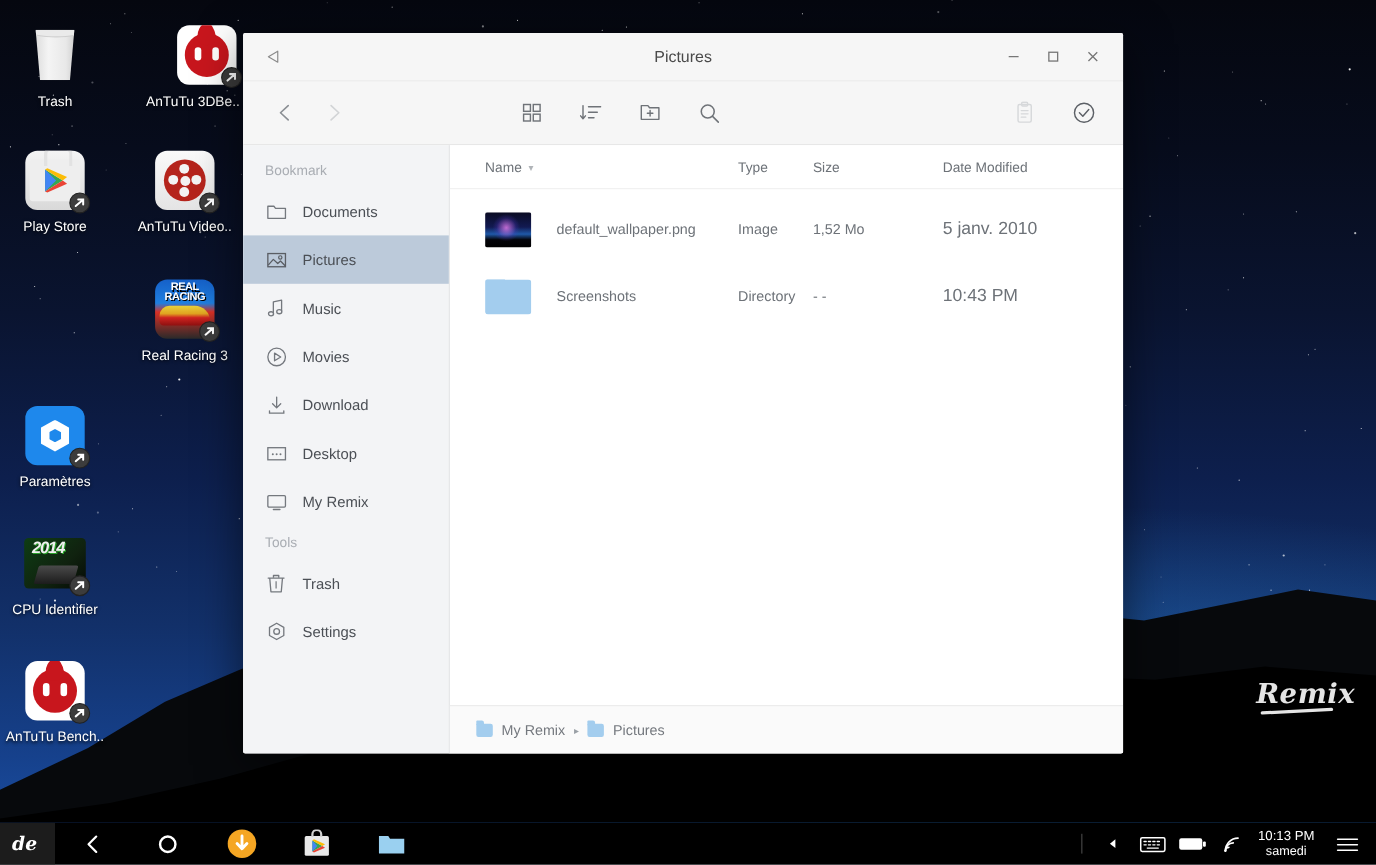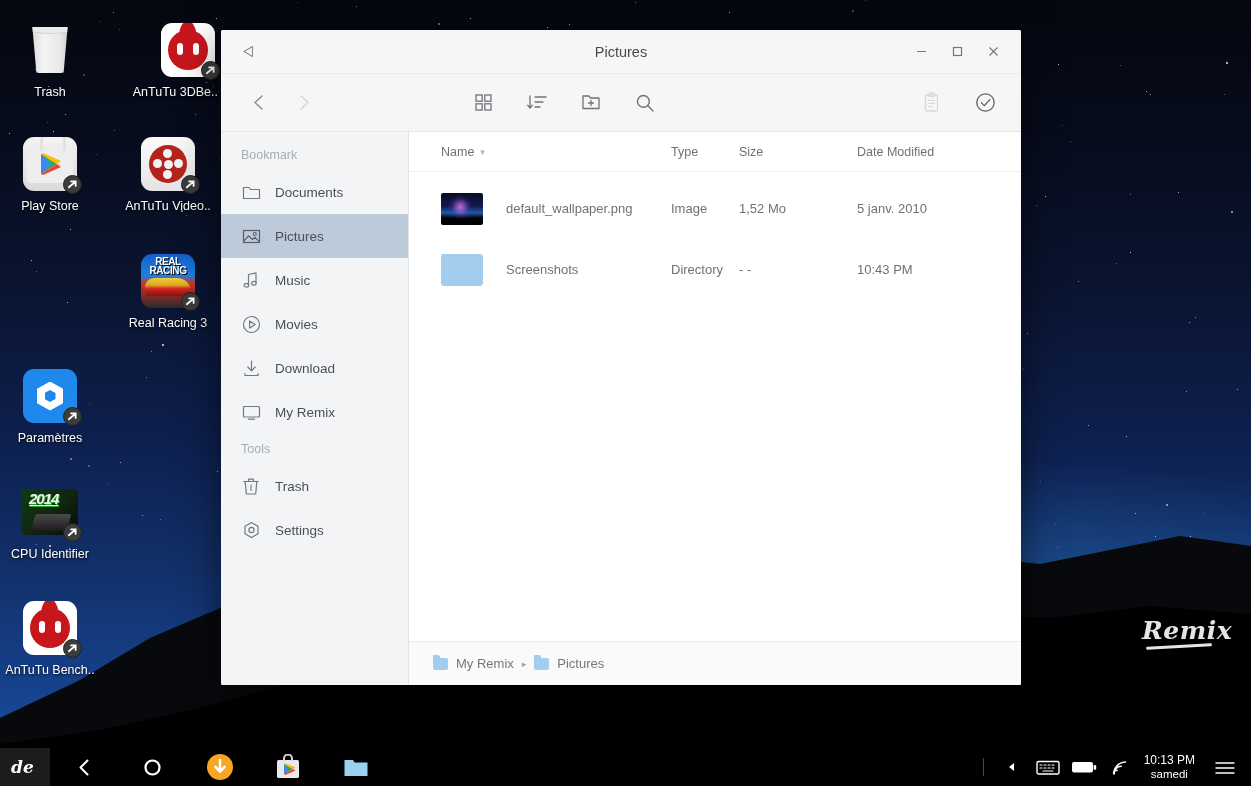--- a/index.html
+++ b/index.html
@@ -163,21 +163,21 @@
     clip-path: polygon(50% 0, 100% 25%, 100% 75%, 50% 100%, 0 75%, 0 25%);
   }
   .ic-cpu {
     width: 56px; height: 46px; position: relative;
     background: linear-gradient(135deg,#0e3d14 0%,#10220f 60%,#050a05 100%);
     border-radius: 4px; overflow: hidden;
   }
   .ic-cpu .yr {
     position: absolute; top: 1px; left: 7px; color: #f0f0f0;
     font-size: 15px; font-weight: bold; font-style: italic;
-    letter-spacing: -1px; text-shadow: 1px 1px 0 #2aa02a; text-decoration: underline;
+    letter-spacing: -1px; text-shadow: 1px 1px 0 #2aa02a;
   }
   .ic-cpu .chip {
     position: absolute; left: 11px; bottom: 4px; width: 36px; height: 17px;
     background: linear-gradient(#4a4a4a,#1c1c1c); border-radius: 2px;
     transform: skewX(-16deg);
   }
 
   
   #taskbar {
     position: absolute; left: 0; bottom: 0; width: 1251px; height: 38px;
@@ -293,21 +293,21 @@
     width: 42px; height: 32px; background: #a3cdee; border-radius: 2px 3px 3px 3px;
     position: relative;
   }
   .thumb-folder::before {
     content: ""; position: absolute; left: 0; top: -5px; width: 18px; height: 6px;
     background: #a3cdee; border-radius: 2px 3px 0 0;
   }
   .fname { width: 165px; font-size: 13px; color: #6d7278; }
   .ftype { width: 68px; font-size: 13px; color: #6d7278; }
   .fsize { width: 118px; font-size: 13px; color: #6d7278; }
-  .fdate { width: 150px; font-size: 13px; color: #6d7278; }
+  .fdate { width: 150px; font-size: 16px; color: #6d7278; }
 
   #breadcrumb {
     height: 44px; border-top: 1px solid #eaeaea; background: #fafafa;
     display: flex; align-items: center; padding-left: 24px; gap: 8px;
     flex: 0 0 auto;
   }
   .bc-item { display: flex; align-items: center; gap: 8px; }
   .bc-folder {
     width: 15px; height: 12px; background: #a3cdee; border-radius: 1px 2px 2px 2px;
     position: relative;
@@ -828,20 +828,31 @@
       <div class="sb-item">
         <span class="sb-ic">
           <svg width="19" height="19" viewBox="0 0 19 19">
             <path d="M9.5 2 L9.5 11.5 M5.8 8 L9.5 11.8 L13.2 8" fill="none" stroke="#74787e" stroke-width="1.2" stroke-linecap="round" stroke-linejoin="round"></path>
             <path d="M3 14.5 L3 16.5 H16 V14.5" fill="none" stroke="#74787e" stroke-width="1.2" stroke-linecap="round"></path>
           </svg>
         </span>
         <span class="sb-lbl">Download</span>
       </div>
 
+      <div class="sb-item">
+        <span class="sb-ic">
+          <svg width="19" height="17" viewBox="0 0 19 17">
+            <rect x="1.5" y="3" width="16" height="11" fill="none" stroke="#74787e" stroke-width="1.2"></rect>
+            <circle cx="6" cy="9" r=".9" fill="#74787e"></circle>
+              <circle cx="9.5" cy="9" r=".9" fill="#74787e"></circle>
+              <circle cx="13" cy="9" r=".9" fill="#74787e"></circle>
+          </svg>
+        </span>
+        <span class="sb-lbl">Desktop</span>
+      </div>
 
 
       <div class="sb-item">
         <span class="sb-ic">
           <svg width="19" height="17" viewBox="0 0 19 17">
             <rect x="1.5" y="2.5" width="16" height="10.5" rx="1" fill="none" stroke="#74787e" stroke-width="1.2"></rect>
             <path d="M6.5 15.2 H12.5" stroke="#74787e" stroke-width="1.2" stroke-linecap="round"></path>
           </svg>
         </span>
         <span class="sb-lbl">My Remix</span>

